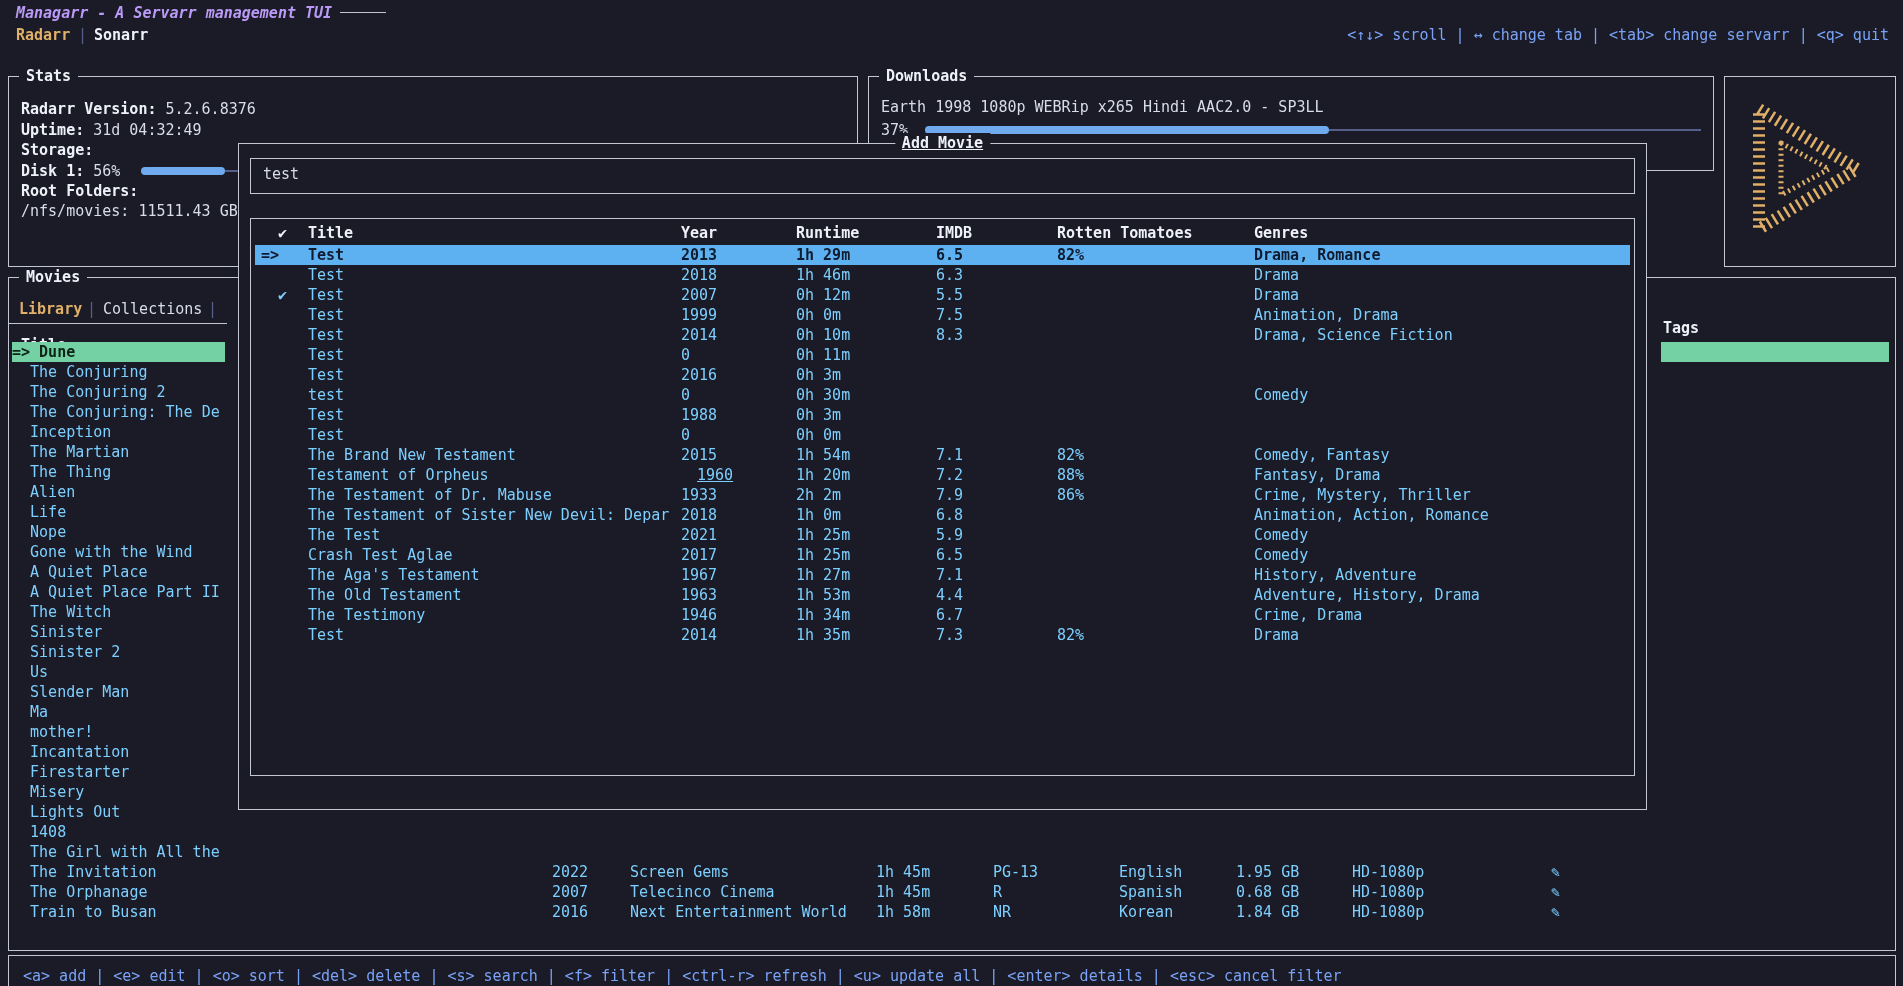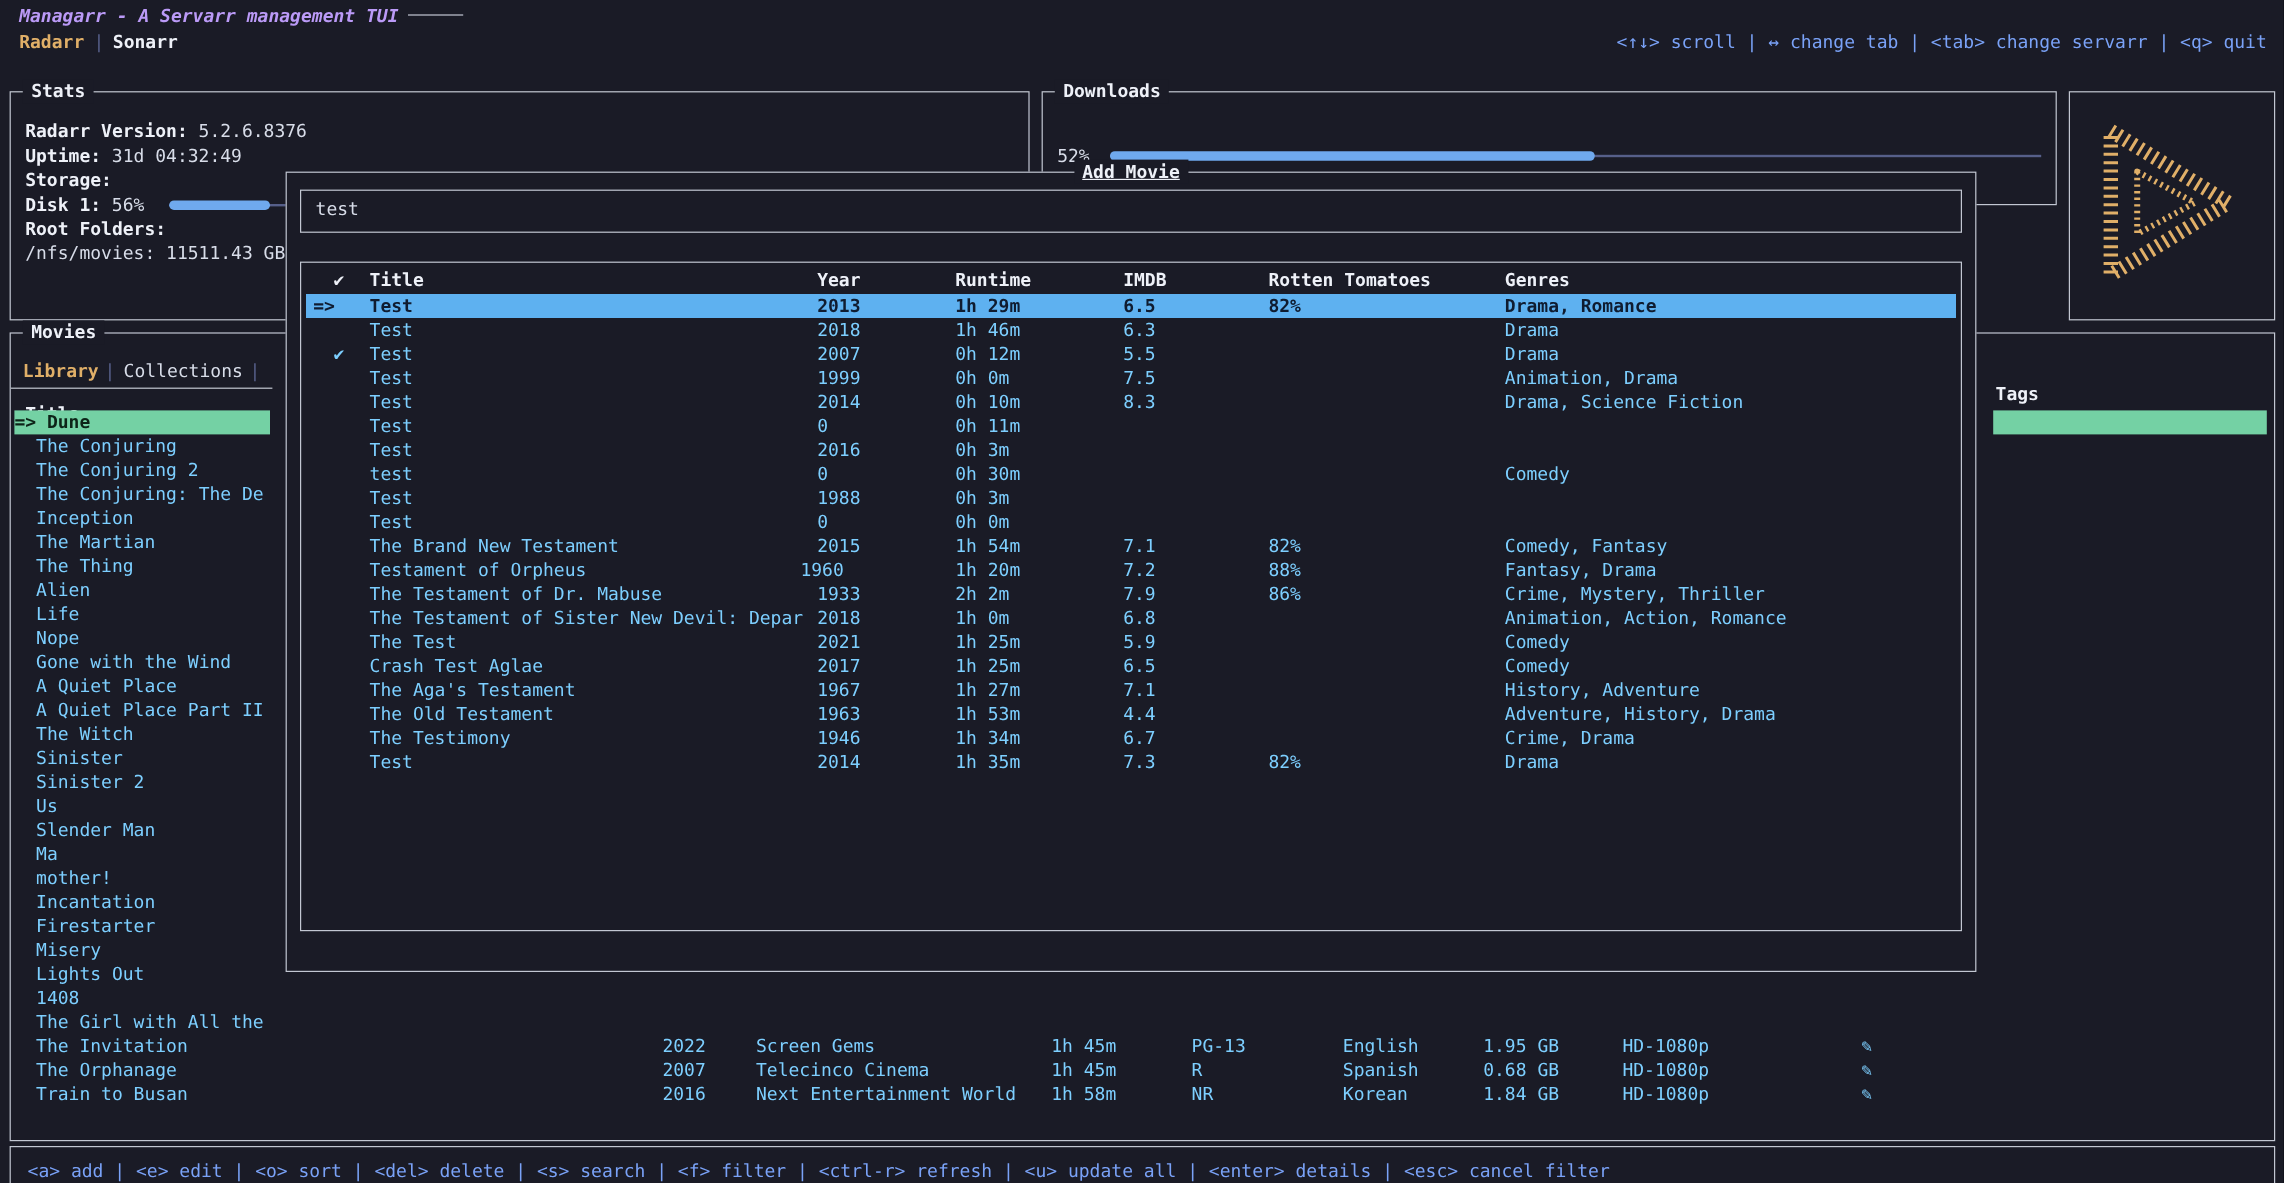--- a/index.html
+++ b/index.html
@@ -77,21 +77,22 @@
     <div class="gauge" style="left:132px;top:84px;width:150px;height:20px">
       <div class="track"></div>
       <div class="fill" style="width: 56%;"></div>
     </div>
     <div class="abs b" style="left:12px;top:104px">Root Folders:</div>
     <div class="abs" style="left:12px;top:124px">/nfs/movies: 11511.43 GB</div>
   </div>
 
   <div class="box" style="left:868px;top:60px;width:844px;height:93px">
     <span class="box-title">Downloads</span>
-    <div class="abs" style="left:12px;top:43px">52%</div>
+    <div class="abs" style="left:12px;top:20px">Earth 1998 1080p WEBRip x265 Hindi AAC2.0 - SP3LL</div>
+    <div class="abs" style="left:12px;top:43px">37%</div>
     <div class="gauge" style="left:56px;right:12px;top:43px;height:20px">
       <div class="track"></div>
       <div class="fill" style="width: 52%;"></div>
     </div>
   </div>
 
   <div class="box" style="left:1724px;top:60px;width:170px;height:189px">
     <svg style="position:absolute;left:26px;top:26px;color:var(--orange)" width="120" height="132" viewBox="0 0 120 132">
       <polygon points="8,6 106,66 8,126" fill="none" stroke="currentColor" stroke-width="12" stroke-dasharray="2.5 4.5" stroke-linejoin="round"></polygon>
       <polygon points="30,40 78,66 30,92" fill="none" stroke="currentColor" stroke-width="5" stroke-dasharray="2 3.5" stroke-linejoin="round"></polygon>
@@ -161,21 +162,21 @@
           <div class="res-row" style="top: 20px;"><span style="left: 53px;">Test</span><span style="left: 426px;">2018</span><span style="left: 541px;">1h 46m</span><span style="left: 681px;">6.3</span><span style="left: 802px;"></span><span style="left: 999px;">Drama</span></div>
           <div class="res-row" style="top: 40px;"><span style="left: 23px;">✔</span><span style="left: 53px;">Test</span><span style="left: 426px;">2007</span><span style="left: 541px;">0h 12m</span><span style="left: 681px;">5.5</span><span style="left: 802px;"></span><span style="left: 999px;">Drama</span></div>
           <div class="res-row" style="top: 60px;"><span style="left: 53px;">Test</span><span style="left: 426px;">1999</span><span style="left: 541px;">0h 0m</span><span style="left: 681px;">7.5</span><span style="left: 802px;"></span><span style="left: 999px;">Animation, Drama</span></div>
           <div class="res-row" style="top: 80px;"><span style="left: 53px;">Test</span><span style="left: 426px;">2014</span><span style="left: 541px;">0h 10m</span><span style="left: 681px;">8.3</span><span style="left: 802px;"></span><span style="left: 999px;">Drama, Science Fiction</span></div>
           <div class="res-row" style="top: 100px;"><span style="left: 53px;">Test</span><span style="left: 426px;">0</span><span style="left: 541px;">0h 11m</span><span style="left: 681px;"></span><span style="left: 802px;"></span><span style="left: 999px;"></span></div>
           <div class="res-row" style="top: 120px;"><span style="left: 53px;">Test</span><span style="left: 426px;">2016</span><span style="left: 541px;">0h 3m</span><span style="left: 681px;"></span><span style="left: 802px;"></span><span style="left: 999px;"></span></div>
           <div class="res-row" style="top: 140px;"><span style="left: 53px;">test</span><span style="left: 426px;">0</span><span style="left: 541px;">0h 30m</span><span style="left: 681px;"></span><span style="left: 802px;"></span><span style="left: 999px;">Comedy</span></div>
           <div class="res-row" style="top: 160px;"><span style="left: 53px;">Test</span><span style="left: 426px;">1988</span><span style="left: 541px;">0h 3m</span><span style="left: 681px;"></span><span style="left: 802px;"></span><span style="left: 999px;"></span></div>
           <div class="res-row" style="top: 180px;"><span style="left: 53px;">Test</span><span style="left: 426px;">0</span><span style="left: 541px;">0h 0m</span><span style="left: 681px;"></span><span style="left: 802px;"></span><span style="left: 999px;"></span></div>
           <div class="res-row" style="top: 200px;"><span style="left: 53px;">The Brand New Testament</span><span style="left: 426px;">2015</span><span style="left: 541px;">1h 54m</span><span style="left: 681px;">7.1</span><span style="left: 802px;">82%</span><span style="left: 999px;">Comedy, Fantasy</span></div>
-          <div class="res-row" style="top: 220px;"><span style="left: 53px;">Testament of Orpheus</span><span style="left: 412px;">1960</span><span style="left: 541px;">1h 20m</span><span style="left: 681px;">7.2</span><span style="left: 802px;">88%</span><span style="left: 999px;">Fantasy, Drama</span></div>
+          <div class="res-row" style="top: 220px;"><span style="left: 53px;">Testament of Orpheus</span><span style="left: 442px; text-decoration: underline;">1960</span><span style="left: 541px;">1h 20m</span><span style="left: 681px;">7.2</span><span style="left: 802px;">88%</span><span style="left: 999px;">Fantasy, Drama</span></div>
           <div class="res-row" style="top: 240px;"><span style="left: 53px;">The Testament of Dr. Mabuse</span><span style="left: 426px;">1933</span><span style="left: 541px;">2h 2m</span><span style="left: 681px;">7.9</span><span style="left: 802px;">86%</span><span style="left: 999px;">Crime, Mystery, Thriller</span></div>
           <div class="res-row" style="top: 260px;"><span style="left: 53px;">The Testament of Sister New Devil: Depar</span><span style="left: 426px;">2018</span><span style="left: 541px;">1h 0m</span><span style="left: 681px;">6.8</span><span style="left: 802px;"></span><span style="left: 999px;">Animation, Action, Romance</span></div>
           <div class="res-row" style="top: 280px;"><span style="left: 53px;">The Test</span><span style="left: 426px;">2021</span><span style="left: 541px;">1h 25m</span><span style="left: 681px;">5.9</span><span style="left: 802px;"></span><span style="left: 999px;">Comedy</span></div>
           <div class="res-row" style="top: 300px;"><span style="left: 53px;">Crash Test Aglae</span><span style="left: 426px;">2017</span><span style="left: 541px;">1h 25m</span><span style="left: 681px;">6.5</span><span style="left: 802px;"></span><span style="left: 999px;">Comedy</span></div>
           <div class="res-row" style="top: 320px;"><span style="left: 53px;">The Aga's Testament</span><span style="left: 426px;">1967</span><span style="left: 541px;">1h 27m</span><span style="left: 681px;">7.1</span><span style="left: 802px;"></span><span style="left: 999px;">History, Adventure</span></div>
           <div class="res-row" style="top: 340px;"><span style="left: 53px;">The Old Testament</span><span style="left: 426px;">1963</span><span style="left: 541px;">1h 53m</span><span style="left: 681px;">4.4</span><span style="left: 802px;"></span><span style="left: 999px;">Adventure, History, Drama</span></div>
           <div class="res-row" style="top: 360px;"><span style="left: 53px;">The Testimony</span><span style="left: 426px;">1946</span><span style="left: 541px;">1h 34m</span><span style="left: 681px;">6.7</span><span style="left: 802px;"></span><span style="left: 999px;">Crime, Drama</span></div>
           <div class="res-row" style="top: 380px;"><span style="left: 53px;">Test</span><span style="left: 426px;">2014</span><span style="left: 541px;">1h 35m</span><span style="left: 681px;">7.3</span><span style="left: 802px;">82%</span><span style="left: 999px;">Drama</span></div>
         </div>
     </div>

